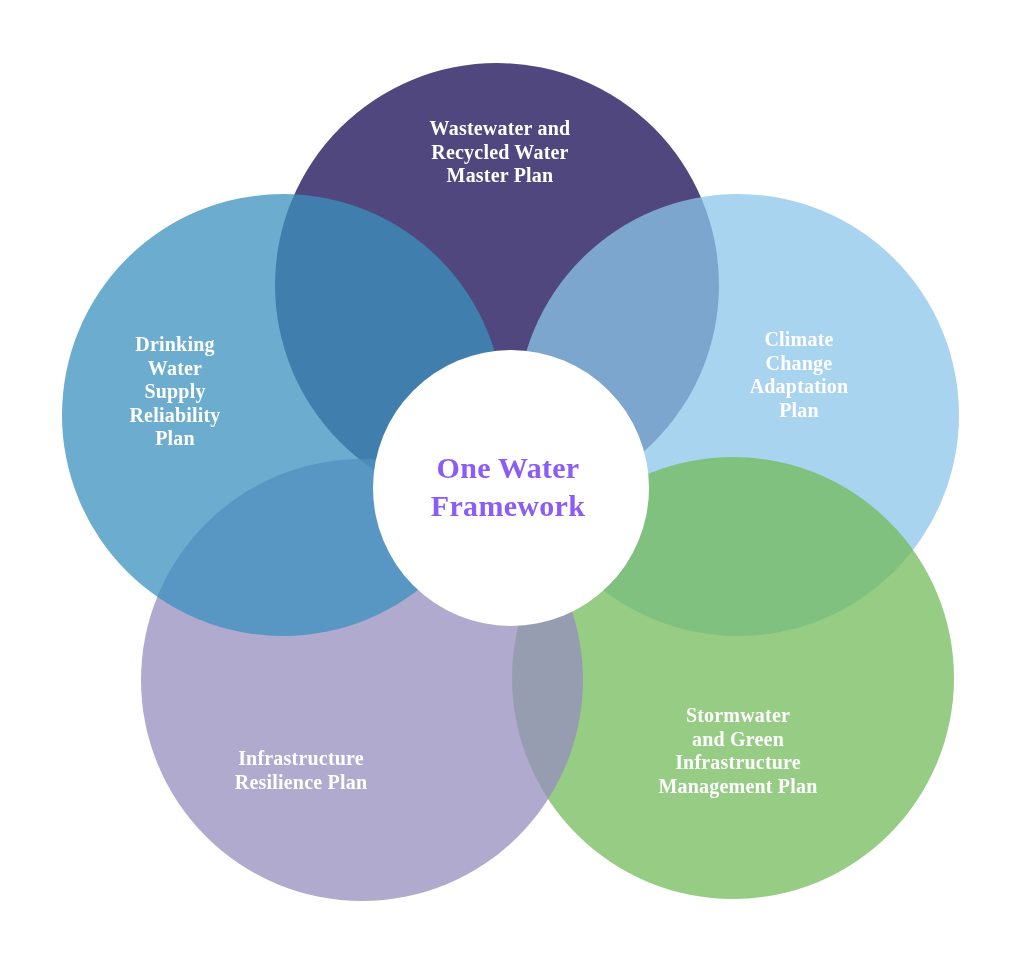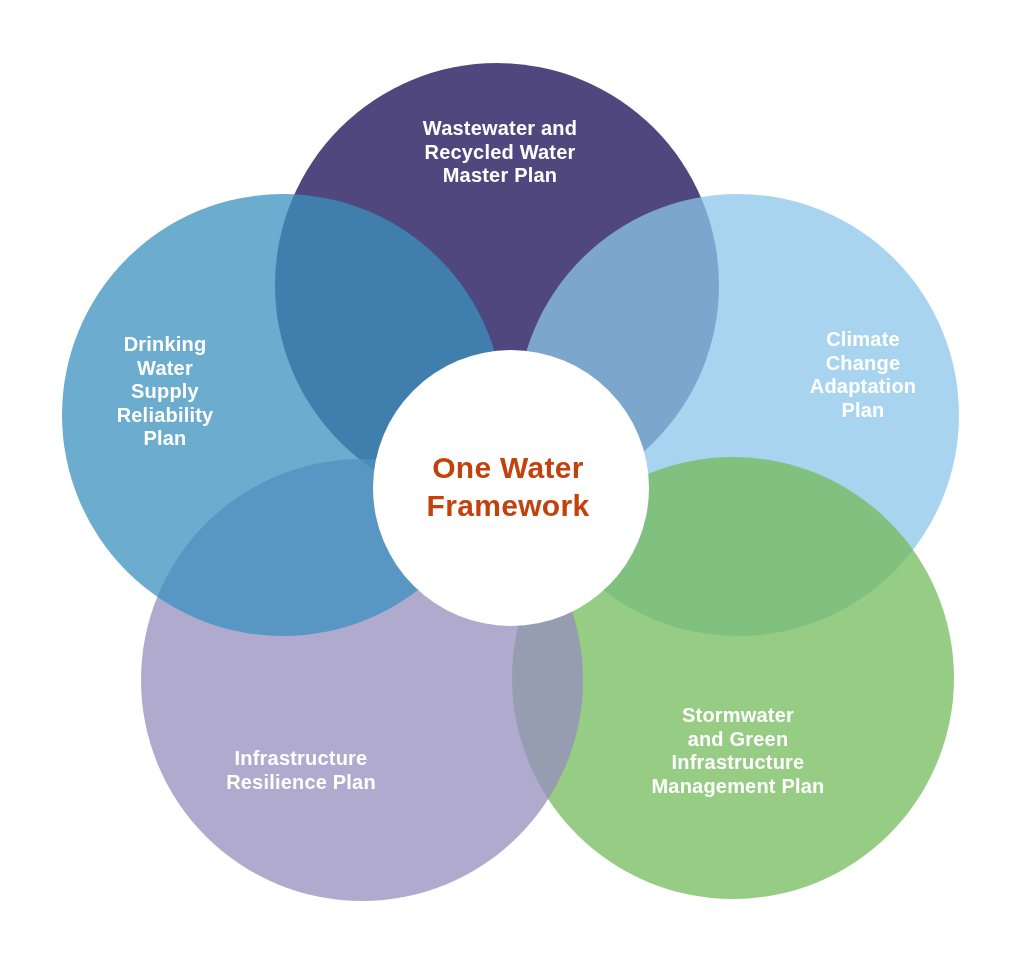--- a/index.html
+++ b/index.html
@@ -1,45 +1,45 @@
 <!DOCTYPE html>
 <html><head>
 <meta charset="utf-8">
 <style>
   html,body{margin:0;padding:0;background:#ffffff;}
   .canvas{
     position:relative;
     width:1024px;height:959px;
     background:#ffffff;
     overflow:hidden;
-    font-family:Liberation Sans, sans-serif;
+    font-family:Liberation Serif, serif;
   }
   .venn{position:absolute;left:0;top:0;}
   .petal{fill-opacity:0.75;}
   .center-disc{fill-opacity:1;}
   .label{
     position:absolute;
     transform:translate(-50%,-50%);
     text-align:center;
     white-space:pre-line;
     font-weight:bold;
     color:#ffffff;
     font-size:20px;
     line-height:1.18;
     letter-spacing:0.2px;
     pointer-events:none;
   }
   .lbl-wastewater{left:500px;top:152px;}
-  .lbl-climate{left:863px;top:375px;}
+  .lbl-climate{left:799px;top:375px;}
   .lbl-stormwater{left:738px;top:751px;}
   .lbl-resilience{left:301px;top:771px;}
-  .lbl-drinking{left:165px;top:392px;}
+  .lbl-drinking{left:175px;top:392px;}
   .lbl-center{
     left:508px;top:487px;
-    color:#c2410c;
+    color:#8b5cf6;
     font-size:30px;
     line-height:1.28;
     letter-spacing:0.3px;
   }
 </style>
 </head>
 <body>
 
 <div class="canvas">
 

